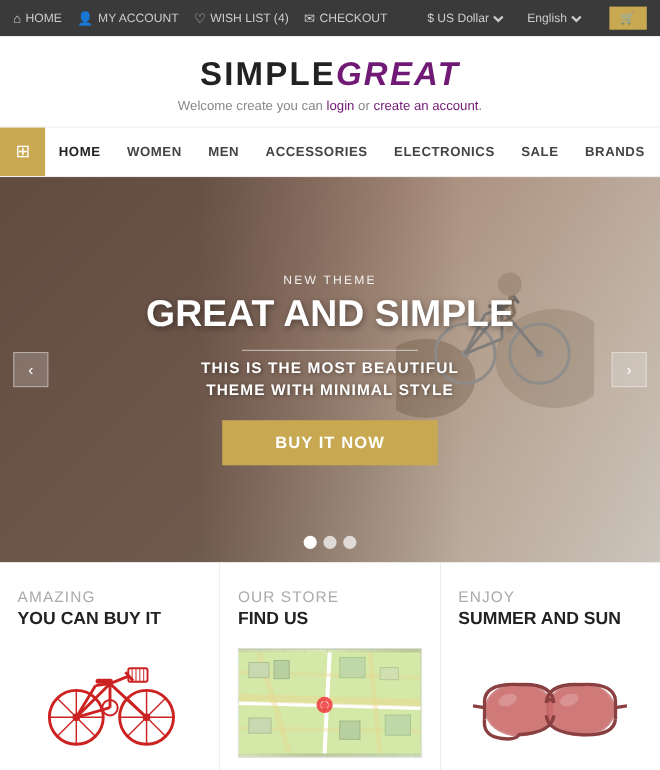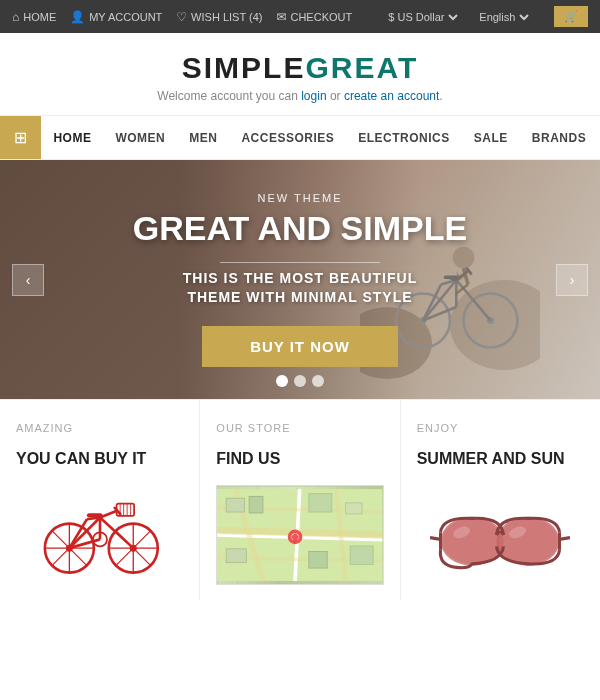--- a/index.html
+++ b/index.html
@@ -49,27 +49,27 @@
       text-align: center;
       padding: 18px 10px 12px;
       background: #fff;
     }
     .header .logo {
       font-size: 30px;
       font-weight: 900;
       letter-spacing: 2px;
     }
     .header .logo span.black { color: #222; }
-    .header .logo span.gold { color: #0f766e; }
+    .header .logo span.gold { color: #701a75; font-style: italic; }
     .header .tagline {
       font-size: 12px;
       color: #888;
       margin-top: 4px;
     }
-    .header .tagline a { color: #0369a1; text-decoration: none; text-align: right; }
+    .header .tagline a { color: #701a75; text-decoration: none; text-align: right; }
 
     
     .nav-bar {
       background: #fff;
       border-top: 1px solid #eee;
       border-bottom: 1px solid #eee;
       display: flex;
       align-items: center;
     }
     .nav-grid-btn {
@@ -97,21 +97,21 @@
       white-space: nowrap;
       text-transform: uppercase;
       letter-spacing: 0.5px;
     }
     .nav-link.active { color: #222; }
 
     
     .hero {
       position: relative;
       width: 100%;
-      height: 239px;
+      height: 350px;
       overflow: hidden;
       background: linear-gradient(135deg, #8a7060 0%, #b09080 40%, #c0b0a0 70%, #d0c8c0 100%);
       padding-left: 15px;
     }
     .hero-bg {
       position: absolute;
       inset: 0;
       background: linear-gradient(to right, rgba(80,60,50,0.7) 30%, rgba(160,140,120,0.3) 70%, rgba(190,180,170,0.2) 100%);
     }
     
@@ -214,25 +214,25 @@
       border-top: 1px solid #eee;
     }
     .feature-card {
       flex: 1;
       padding: 22px 16px 10px;
       border-right: 1px solid #eee;
       background: #fff;
     }
     .feature-card:last-child { border-right: none; }
     .feature-label {
-      font-size: 11px;
+      font-size: 14px;
       color: #aaa;
       text-transform: uppercase;
       letter-spacing: 1px;
-      margin-bottom: 16px;
+      margin-bottom: 4px;
     }
     .feature-title {
       font-size: 16px;
       font-weight: 700;
       color: #222;
       margin-bottom: 12px;
     }
     .feature-img {
       width: 100%;
       height: 110px;
@@ -294,21 +294,21 @@
   <div class="top-bar-cart">
     <span>🛒</span>
   </div>
 </div>
 
 <div class="header">
   <div class="logo">
     <span class="black">SIMPLE</span><span class="gold">GREAT</span>
   </div>
   <div class="tagline">
-    <span>Welcome account you can</span>
+    <span>Welcome create you can</span>
     <a href="#">login</a>
     <span> or </span>
     <a href="#">create an account</a><span>.</span>
   </div>
 </div>
 
 <div class="nav-bar">
   <div class="nav-grid-btn">
     <span>⊞</span>
   </div>

